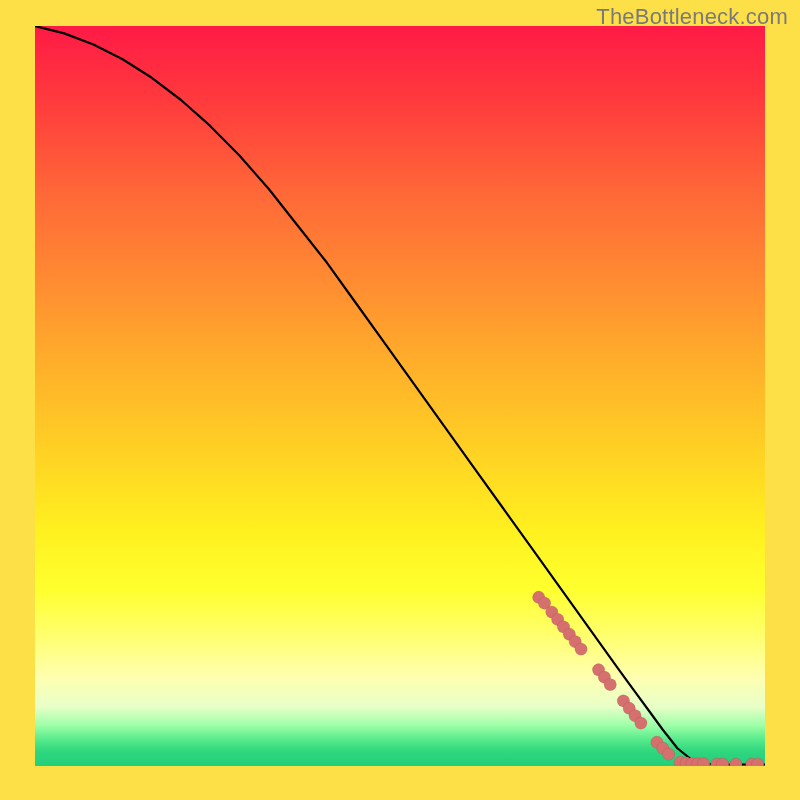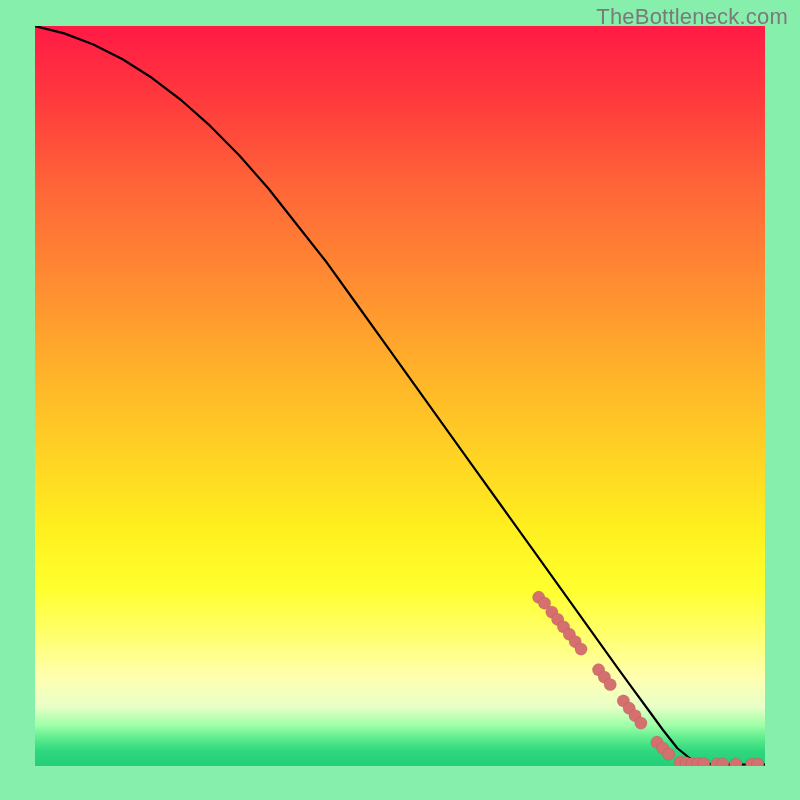--- a/index.html
+++ b/index.html
@@ -8,21 +8,21 @@
     width: 800px;
     height: 800px;
     background: #000;
     overflow: hidden;
     font-family: Arial, Helvetica, sans-serif;
   }
   .frame {
     position: relative;
     width: 800px;
     height: 800px;
-    background: #86efac;
+    background: #fde047;
   }
   .watermark {
     position: absolute;
     top: 4px;
     right: 12px;
     color: #7a7a7a;
     font-size: 22px;
     font-weight: 500;
     letter-spacing: 0.2px;
     z-index: 10;

